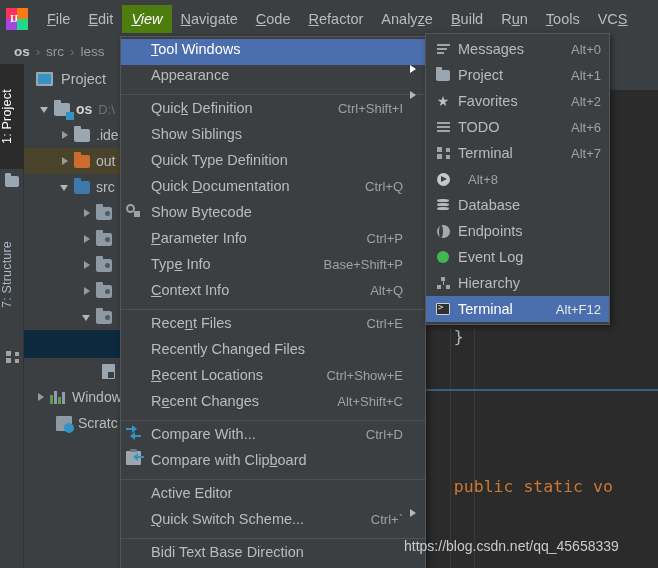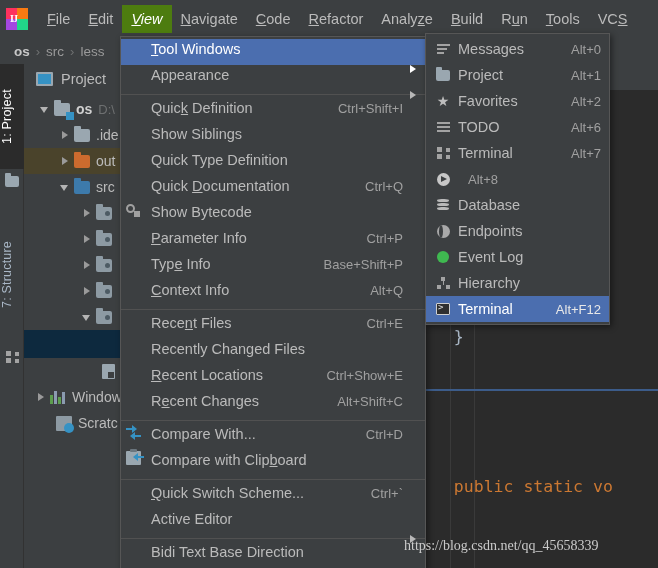--- a/index.html
+++ b/index.html
@@ -292,21 +292,21 @@
   .ic-hier b:nth-child(2){left:0;bottom:0;}
   .ic-hier b:nth-child(3){right:0;bottom:0;}
   .ic-hier u{position:absolute;left:6px;top:4px;width:1px;height:4px;background:#a3a3a3;}
   .ic-term{width:14px;height:12px;background:#2f2f2f;border:1px solid #cfcfcf;border-radius:1px;position:relative;}
   .ic-term::after{content:'>';position:absolute;left:1px;top:-2px;font-size:9px;color:#e0e0e0;font-family:"DejaVu Sans Mono",monospace;}
 
   
   .watermark{
     position:absolute; left:404px; top:538px;
     font-size:14px; color:#d8d8d8; opacity:0.92;
-    font-family:Liberation Serif, serif; white-space:nowrap;
+    font-family:Liberation Sans, sans-serif; white-space:nowrap;
     z-index:70; pointer-events:none;
   }
 </style>
 </head>
 <body>
 
 <div id="root">
 
   <div class="menubar">
     <div class="ij-logo">
@@ -546,28 +546,28 @@
         <span class="marrow" style="visibility:hidden"></span>
       </div>
       <div class="mi">
         <span class="micon"><span class="icn-clip"><i class="ar"></i></span></span>
         <span class="mlabel">Compare with Clip<u>b</u>oard</span>
         <span class="marrow" style="visibility:hidden"></span>
       </div>
       <div class="msep"></div>
       <div class="mi">
         <span class="micon"></span>
+        <span class="mlabel">Active Editor</span>
+        <span class="marrow"></span>
+      </div>
+      <div class="mi">
+        <span class="micon"></span>
         <span class="mlabel"><u>Q</u>uick Switch Scheme...</span>
         <span class="mkey">Ctrl+`</span>
         <span class="marrow" style="visibility:hidden"></span>
-      </div>
-      <div class="mi">
-        <span class="micon"></span>
-        <span class="mlabel">Active Editor</span>
-        <span class="marrow"></span>
       </div>
       <div class="msep"></div>
       <div class="mi">
         <span class="micon"></span>
         <span class="mlabel">Bidi Text Base Direction</span>
         <span class="marrow"></span>
       </div>
     </div>
 
   <div class="submenu" id="tw-submenu">

